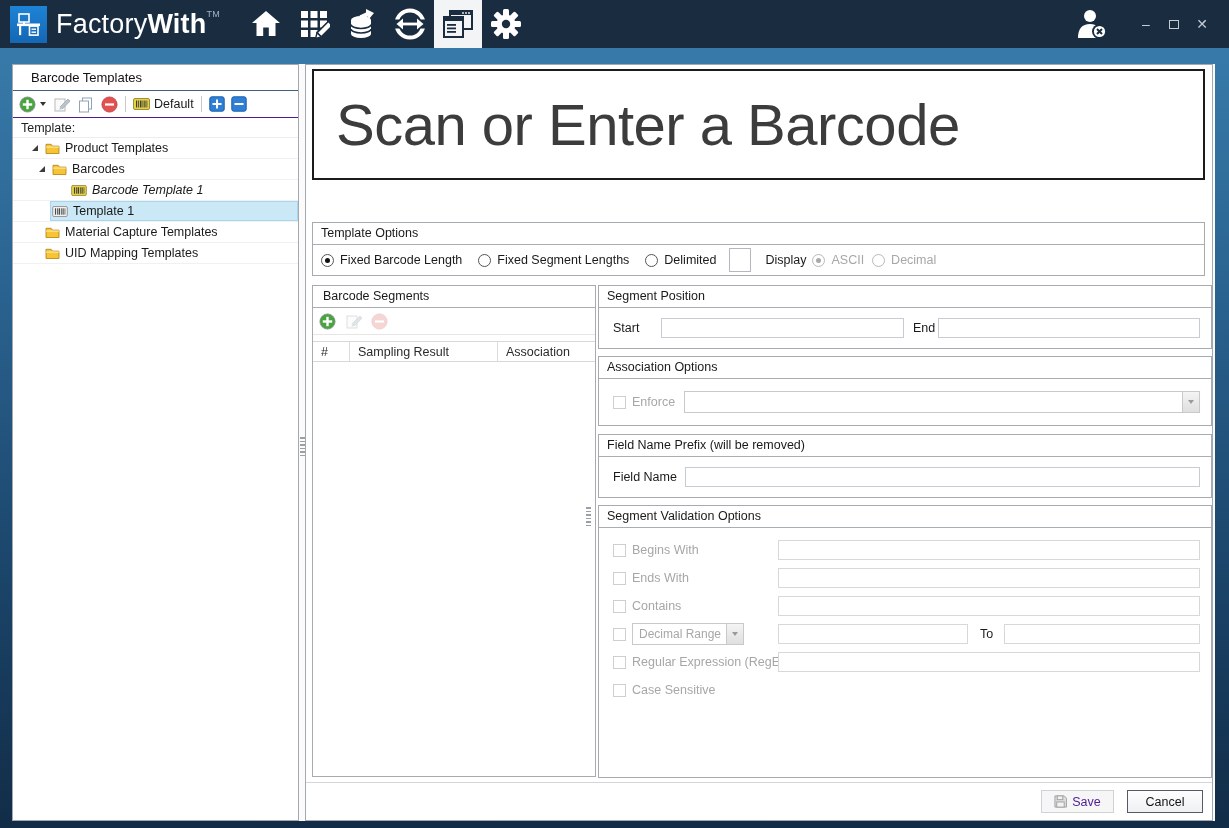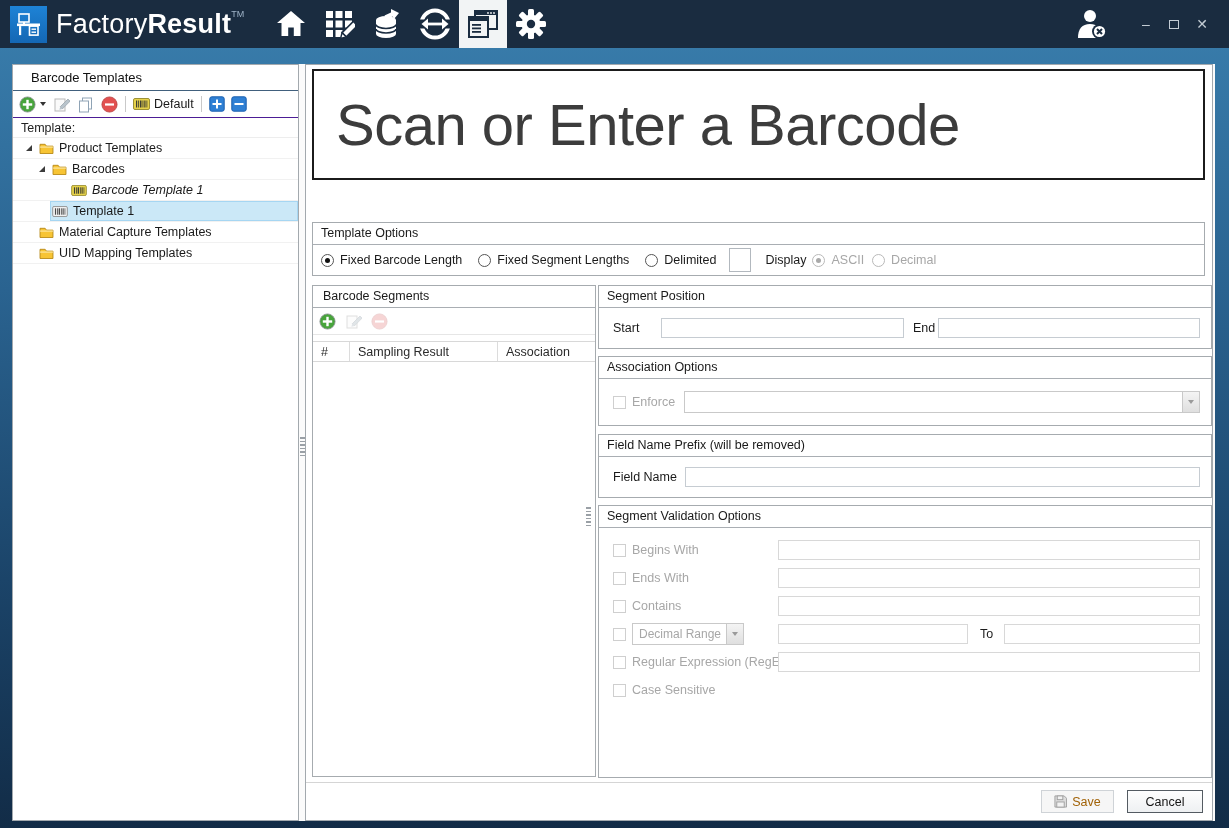--- a/index.html
+++ b/index.html
@@ -31,21 +31,21 @@
   .sb-toolbar { height:27px; display:flex; align-items:center; padding-left:6px; border-bottom:1px solid #4c1d95; }
   .sb-template { height:20px; line-height:20px; padding-left:8px; font-size:12.5px; color:#222; border-bottom:1px solid #ededed; }
   .tsep { width:1px; height:16px; background:#c9c9c9; margin:0 7px; }
   .caret-down { width:0; height:0; border-left:3.5px solid transparent; border-right:3.5px solid transparent; border-top:4px solid #333; margin-left:4px; }
   .tree { font-size:12.5px; color:#1a1a1a; }
   .trow { height:21px; display:flex; align-items:center; border-bottom:1px solid #f1f1f1; cursor:default; }
   .arrowbox { width:16px; display:flex; align-items:center; justify-content:center; flex:none; }
   .exp { width:0; height:0; border-left:6px solid transparent; border-bottom:6px solid #3c3c3c; }
   .rowc { display:flex; align-items:center; gap:5px; height:100%; flex:1; padding-left:2px; }
   .rowc.sel { background:#cbe8f7; box-shadow:inset 0 0 0 1px #a6d6f2; }
-  .ind0 { padding-left:8px; } .ind1 { padding-left:21px; } .ind2 { padding-left:40px;font-style:italic; }
+  .ind0 { padding-left:14px; } .ind1 { padding-left:21px; } .ind2 { padding-left:40px;font-style:italic; }
   
   .main { left:293px; top:0; width:908px; height:757px; }
   .banner { position:absolute; left:6px; top:4px; width:893px; height:111px; border:2px solid #1b1b1b; display:flex; align-items:center; padding-left:22px; font-size:58px; font-weight:300; color:#3c3c3c; letter-spacing:-0.5px; cursor:text; }
   .opts { left:6px; top:157px; width:893px; height:54px; position:absolute; background:#fff; border:1px solid #a6abaf; }
   .opt-row { height:30px; display:flex; align-items:center; padding-left:8px; font-size:12.5px; color:#1a1a1a; }
   .radio { width:13px; height:13px; border:1px solid #555; border-radius:50%; background:#fff; position:relative; flex:none; cursor:pointer; }
   .radio.on::after { content:""; position:absolute; inset:3px; border-radius:50%; background:#111; }
   .radio.dis { border-color:#b9b9b9; }
   .radio.dis.on::after { background:#a9a9a9; }
   .rlab { margin-left:6px; white-space:nowrap; }
@@ -67,21 +67,21 @@
   .cb.dis { border-color:#cfcfcf; }
   .combo { height:22px; border:1px solid #c9c9c9; background:#fff; display:flex; align-items:center; cursor:default; }
   .combo .ctext { flex:1; font-size:12px; color:#a7a7a7; padding-left:6px; white-space:nowrap; overflow:hidden; }
   .combo .cbtn { width:17px; height:100%; border-left:1px solid #c9c9c9; background:linear-gradient(180deg,#f4f4f4,#dfdfdf); display:flex; align-items:center; justify-content:center; }
   .chev { width:0; height:0; border-left:3.5px solid transparent; border-right:3.5px solid transparent; border-top:4px solid #9a9a9a; }
   .vlab { width:146px; font-size:12.5px; color:#a7a7a7; margin-left:6px; white-space:nowrap; }
   .vrow { height:28px; display:flex; align-items:center; padding-left:14px; }
   
   .footer { position:absolute; left:0; right:0; top:717px; bottom:0; border-top:1px solid #d5d5d5; display:flex; align-items:flex-start; justify-content:flex-end; gap:13px; padding:7px 9px 0 0; }
   .btn { height:23px; font-size:12.5px; display:flex; align-items:center; justify-content:center; gap:5px; cursor:pointer; }
-  .btn-save { width:73px; background:#f6f6f6; border:1px solid #cfd3d7; color:#a16207; }
+  .btn-save { width:73px; background:#f6f6f6; border:1px solid #cfd3d7; color:#4c1d95; }
   .btn-cancel { width:76px; background:linear-gradient(180deg,#fefefe,#eef0f2); border:1px solid #545b62; color:#141414; }
   
   .grip { position:absolute; display:flex; flex-direction:column; gap:2px; cursor:col-resize; }
   .grip i { width:5px; height:1.5px; background:#9aa0a6; display:block; }
   svg { display:block; }
 </style>
 </head>
 <body>
 
 <div class="window">
@@ -91,21 +91,21 @@
       <svg width="27" height="27" viewBox="0 0 27 27">
         <rect x="4" y="3" width="10" height="8" fill="none" stroke="#fff" stroke-width="1.6"></rect>
         <rect x="8" y="11" width="2" height="2" fill="#fff"></rect>
         <rect x="2" y="12.5" width="23" height="2.6" fill="#fff"></rect>
         <rect x="4" y="15.1" width="2.2" height="9" fill="#fff"></rect>
         <rect x="14.5" y="15.1" width="8.5" height="9" fill="none" stroke="#fff" stroke-width="1.6"></rect>
         <rect x="16.5" y="17.5" width="4.5" height="1.4" fill="#fff"></rect>
         <rect x="16.5" y="20.5" width="4.5" height="1.4" fill="#fff"></rect>
       </svg>
     </div>
-    <div class="brand"><span class="light">Factory</span><span class="bold">Result</span><sup class="tm">TM</sup></div>
+    <div class="brand"><span class="light">Factory</span><span class="bold">With</span><sup class="tm">TM</sup></div>
 
     <div class="nav">
       <div class="nav-item">
         <svg width="32" height="30" viewBox="0 0 32 30">
           <path d="M16 2 L30 14 H25.5 V27 H18.8 V18.5 H13.2 V27 H6.5 V14 H2 Z" fill="#fff"></path>
         </svg>
       </div>
       <div class="nav-item">
         <svg width="32" height="32" viewBox="0 0 32 32">
           <g fill="#fff">

